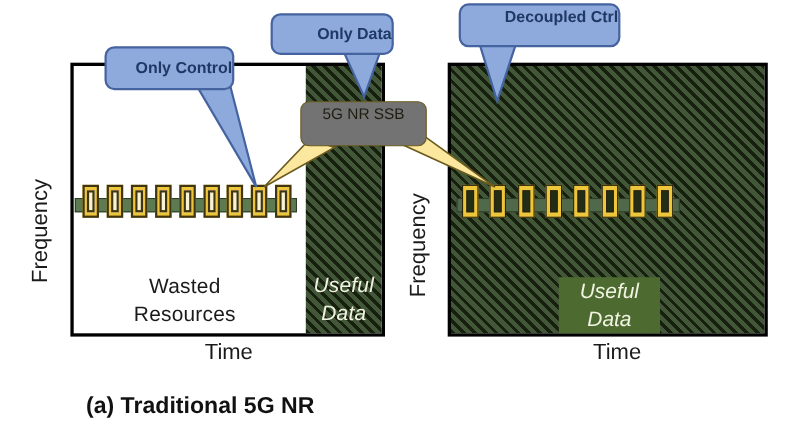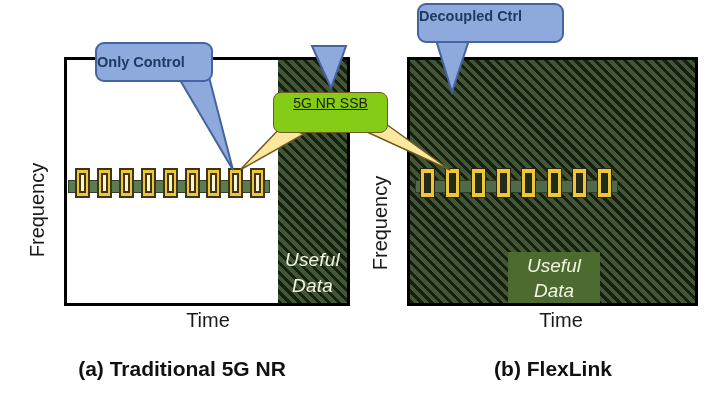--- a/index.html
+++ b/index.html
@@ -52,27 +52,27 @@
   .time-right { left:461px; }
   .caption { position:absolute; top:357px; text-align:center; font-size:21px;
     font-weight:bold; color:#111; z-index:2; }
   .caption-left  { left:22px;  width:320px; }
   .caption-right { left:423px; width:260px; }
 
   
   .tails { position:absolute; left:0; top:0; z-index:5; pointer-events:none; }
   .bubble { position:absolute; z-index:6; background:#8EA9DC; border:2px solid #44639F;
     border-radius:9px; color:#1F3864; font-weight:600; font-size:14.5px;
-    text-align:left; }
+    text-align:right; }
   .bub-ctrl { left:95px;  top:10px; width:118px; height:40px; line-height:36px;margin-top:32px; }
   .bub-data { left:246px; top:12px; width:112px; height:38px; line-height:34px; }
   .bub-dec  { left:417px; top:3px;  width:147px; height:40px; line-height:18px; padding-top:2px; }
-  .note { position:absolute; z-index:6; background:#84cc16; border:1.5px solid #6B5B1E;
+  .note { position:absolute; z-index:6; background:#737373; border:1.5px solid #6B5B1E;
     border-radius:8px; color:#1f1c10; font-size:14px; line-height:19px;
-    text-align:center;text-decoration:underline; }
+    text-align:center; }
   .note-ssb { left:273px; top:92px; width:115px; height:41px; padding-top:1px; }
 </style>
 </head>
 <body>
 
 <div class="canvas">
 
   <div class="panel panel-left">
     <div class="green-strip hatch">
       <div class="area-label useful-left">
@@ -103,20 +103,24 @@
         <div class="blk blk-solid" style="left: 139px;">
           <div class="hole"></div>
         </div>
         <div class="blk blk-solid" style="left: 161px;">
           <div class="hole"></div>
         </div>
         <div class="blk blk-solid" style="left: 183px;">
           <div class="hole"></div>
         </div>
       </div>
+    <div class="area-label wasted">
+      <div>Wasted</div>
+      <div>Resources</div>
+    </div>
   </div>
 
   <div class="panel panel-right hatch">
     <div class="conn-bar conn-right"></div>
     <div class="ssb-row">
         <div class="blk blk-frame" style="left: 10px;">
           <div class="hole"></div>
         </div>
         <div class="blk blk-frame" style="left: 35px;">
           <div class="hole"></div>
@@ -144,31 +148,31 @@
       <div>Useful</div>
       <div>Data</div>
     </div>
   </div>
 
   <div class="freq freq-left">Frequency</div>
   <div class="freq freq-right">Frequency</div>
   <div class="time time-left">Time</div>
   <div class="time time-right">Time</div>
   <div class="caption caption-left">(a) Traditional 5G NR</div>
-  <div class="caption caption-right">(b) FlexLink</div>
 
   <svg class="tails" width="720" height="405" viewBox="0 0 720 405">
     <polygon points="160,46 201,46 233,170" fill="#8EA9DC" stroke="#44639F" stroke-width="2"></polygon>
     <polygon points="312,46 346,46 331,88" fill="#8EA9DC" stroke="#44639F" stroke-width="2"></polygon>
     <polygon points="436,40 469,40 452,92" fill="#8EA9DC" stroke="#44639F" stroke-width="2"></polygon>
     <polygon points="282,126 304,134 240,170" fill="#FCE79E" stroke="#6B5B1E" stroke-width="1.5"></polygon>
     <polygon points="367,132 386,124 450,170" fill="#FCE79E" stroke="#6B5B1E" stroke-width="1.5"></polygon>
   </svg>
 
   <div class="bubble bub-ctrl">Only Control</div>
+  <div class="bubble bub-data">Only Data</div>
   <div class="bubble bub-dec">
     <div>Decoupled Ctrl</div>
   </div>
   <div class="note note-ssb">
     <div>5G NR SSB</div>
   </div>
 
 </div>
 
 </body></html>

